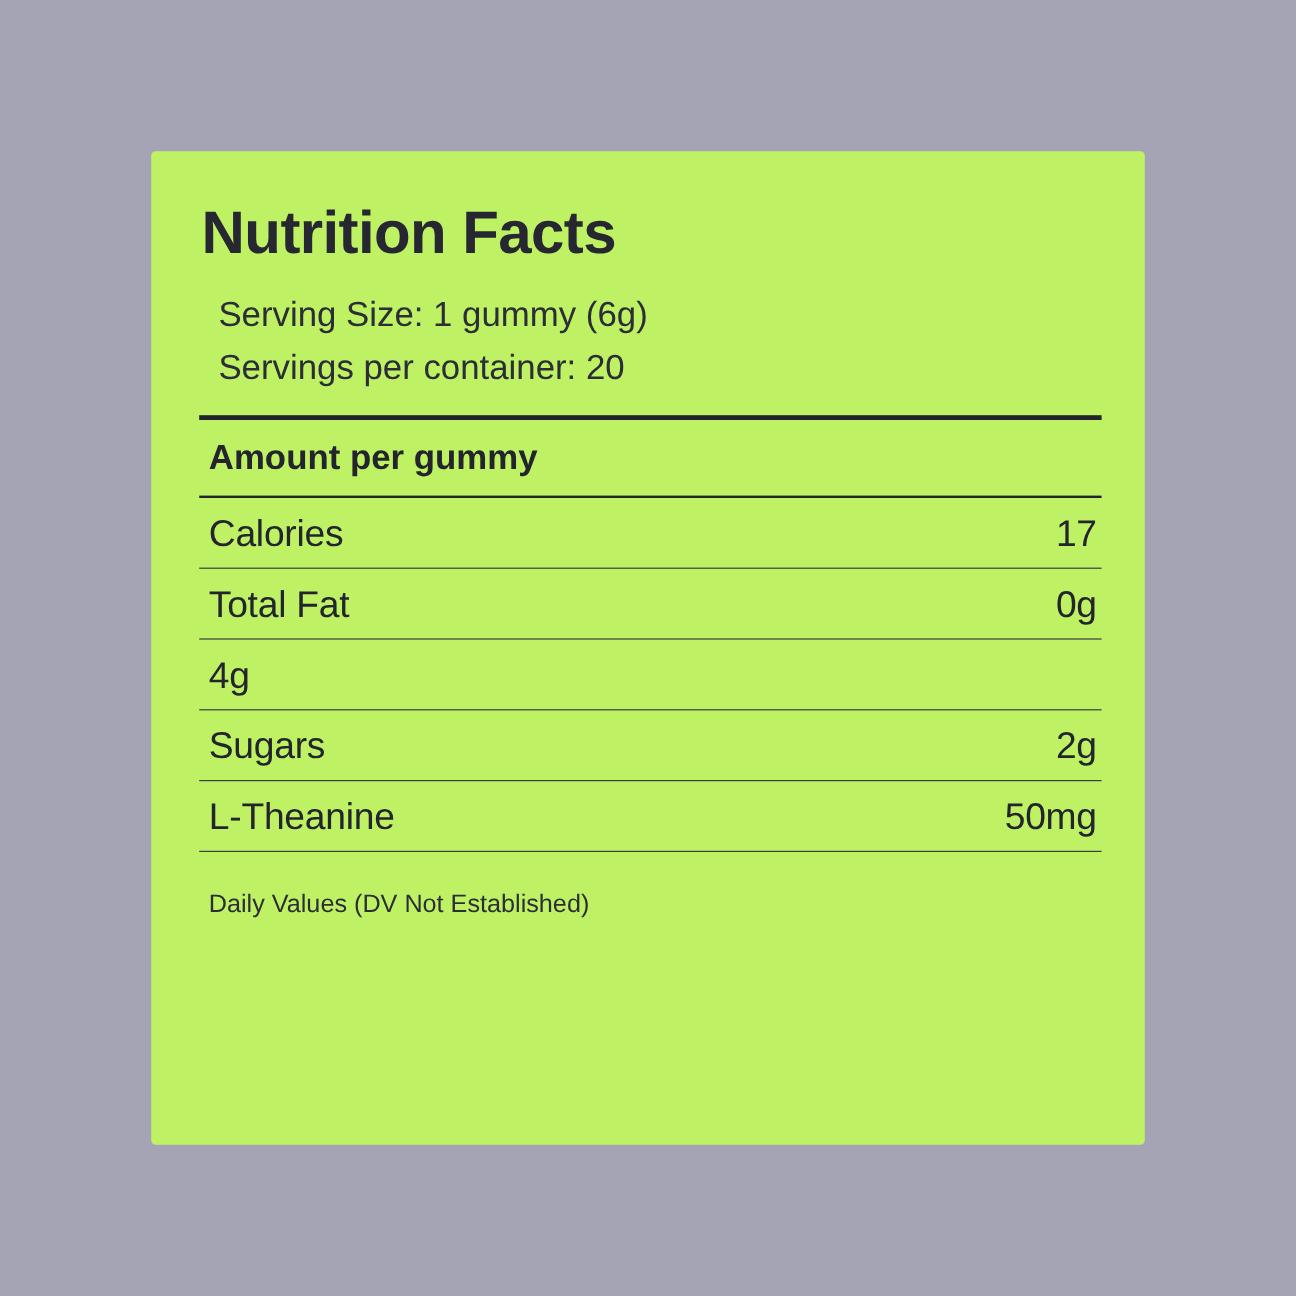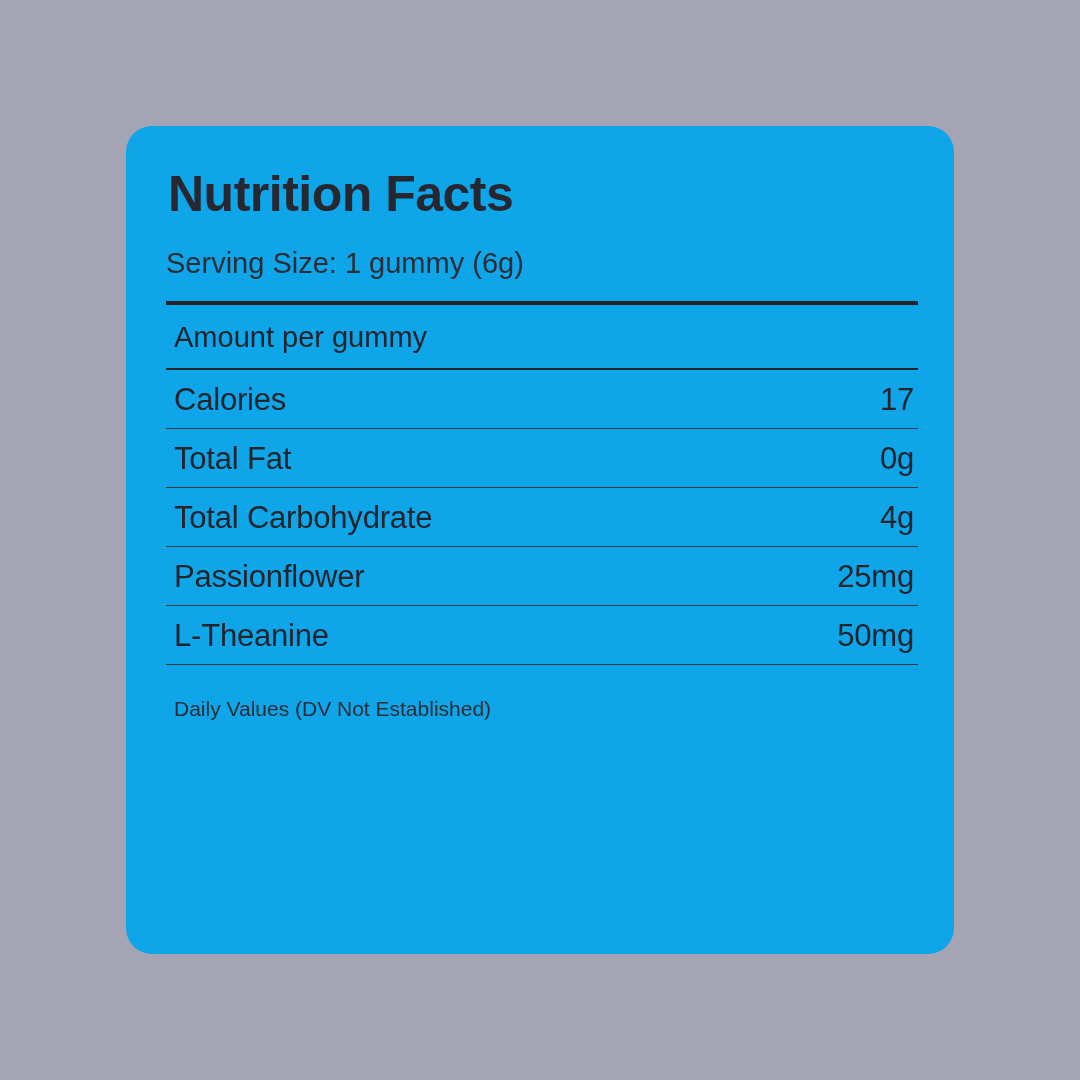--- a/index.html
+++ b/index.html
@@ -20,22 +20,22 @@
     height: 1080px;
     position: relative;
   }
 
   .panel {
     position: absolute;
     left: 126px;
     top: 126px;
     width: 828px;
     height: 828px;
-    background: #0ea5e9;
-    border-radius: 26px;
+    background: #bef264;
+    border-radius: 4px;
     box-sizing: border-box;
     padding: 42px 40px 0 40px;
   }
 
   .inner {
     width: 752px;
     margin: 0 auto;
   }
 
   .title {
@@ -44,32 +44,32 @@
     color: #262730;
     letter-spacing: -0.5px;
     line-height: 1.05;
     margin: 0 0 20px 2px;
   }
 
   .serving-line {
     font-size: 29px;
     color: #2c2d36;
     line-height: 1.55;
-    margin-left: 0;
+    margin-left: 16px;
     white-space: nowrap;
   }
 
   .rule-thick {
     border-top: 4px solid #23242c;
     margin-top: 16px;
   }
 
   .amount-head {
     font-size: 29px;
-    font-weight: normal;
+    font-weight: bold;
     color: #23242c;
     padding: 16px 0 14px 8px;
   }
 
   .rule-med {
     border-top: 2px solid #23242c;
   }
 
   .rows {
     margin-top: 0;
@@ -107,51 +107,51 @@
 </head>
 <body>
 
 <div class="stage">
   <div class="panel">
     <div class="inner">
 
       <div class="title">Nutrition Facts</div>
 
       <div class="serving-line">Serving Size: 1 gummy (6g)</div>
+      <div class="serving-line">Servings per container: 20</div>
 
       <div class="rule-thick"></div>
 
       <div class="amount-head">Amount per gummy</div>
 
       <div class="rule-med"></div>
 
       <div class="rows">
 
         <div class="row">
           <span class="label">Calories</span>
           <span class="value">17</span>
         </div>
 
         <div class="row">
           <span class="label">Total Fat</span>
           <span class="value">0g</span>
         </div>
 
         <div class="row">
-          <span class="label">Total Carbohydrate</span>
           <span class="value">4g</span>
+        </div>
+
+        <div class="row">
+          <span class="label">Sugars</span>
+          <span class="value">2g</span>
         </div>
 
 
 
-
-        <div class="row">
-          <span class="label">Passionflower</span>
-          <span class="value">25mg</span>
-        </div>
 
         <div class="row">
           <span class="label">L-Theanine</span>
           <span class="value">50mg</span>
         </div>
 
       </div>
 
       <div class="footnote">Daily Values (DV Not Established)</div>
 

